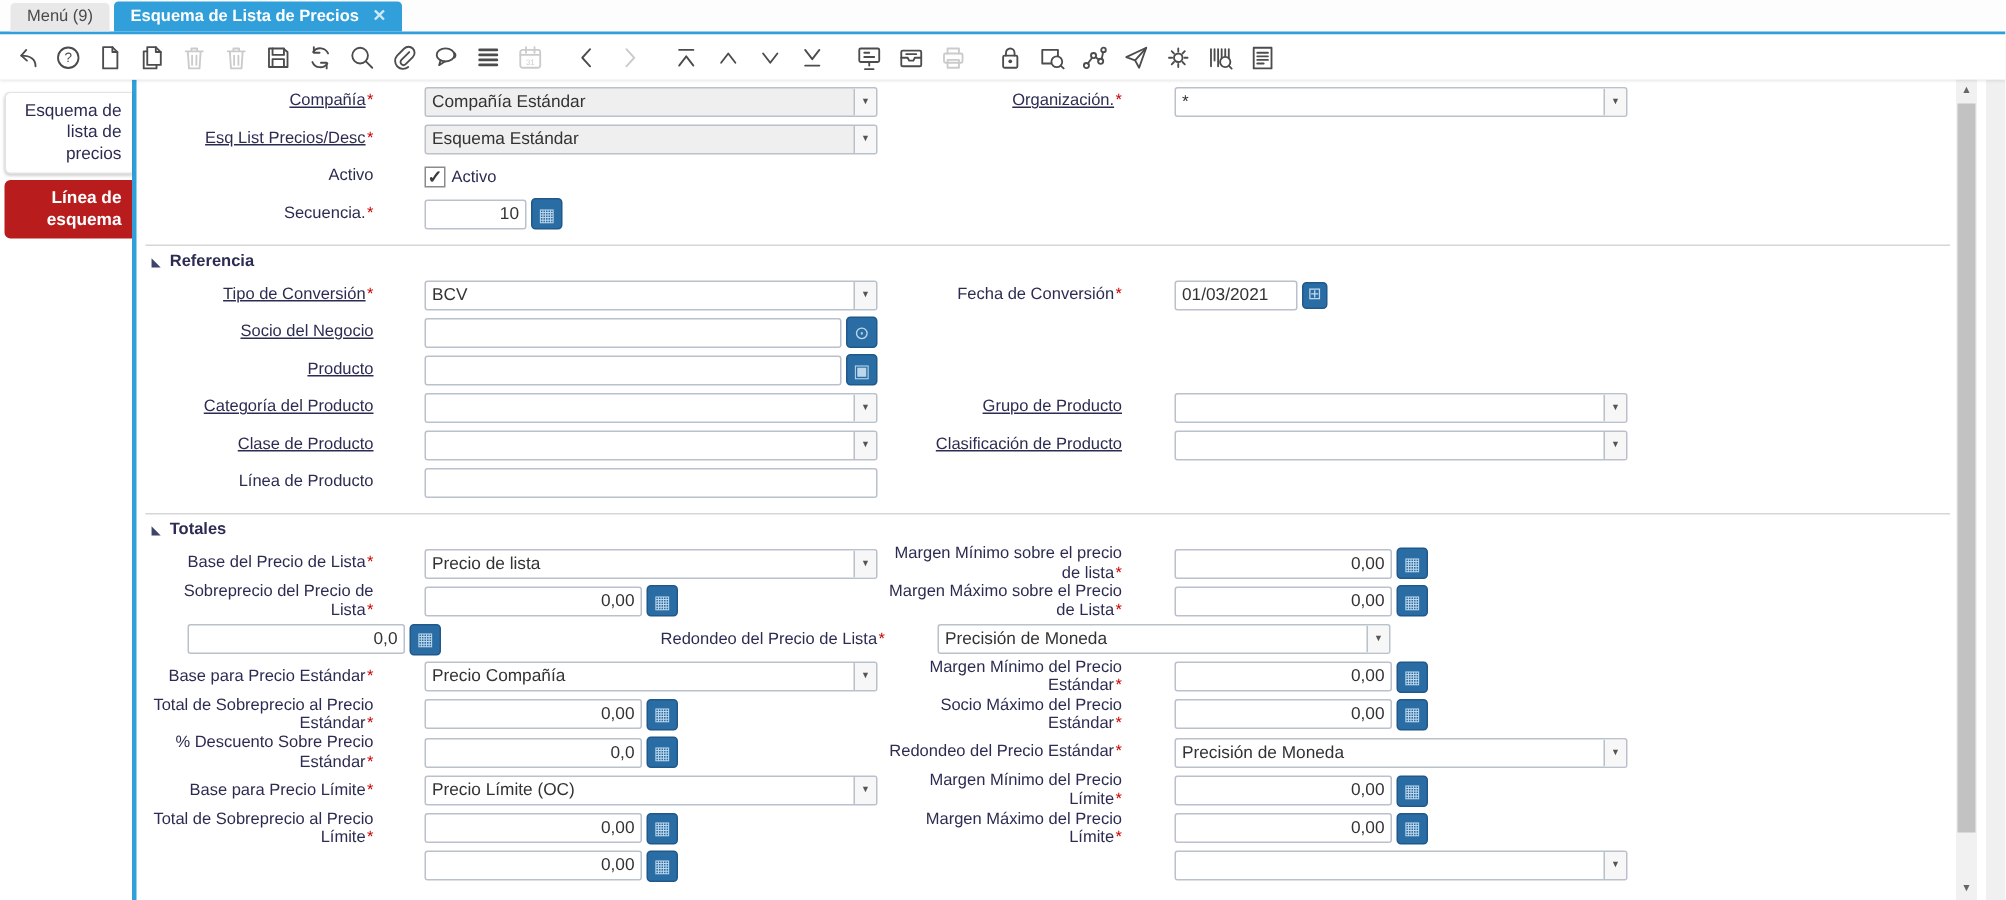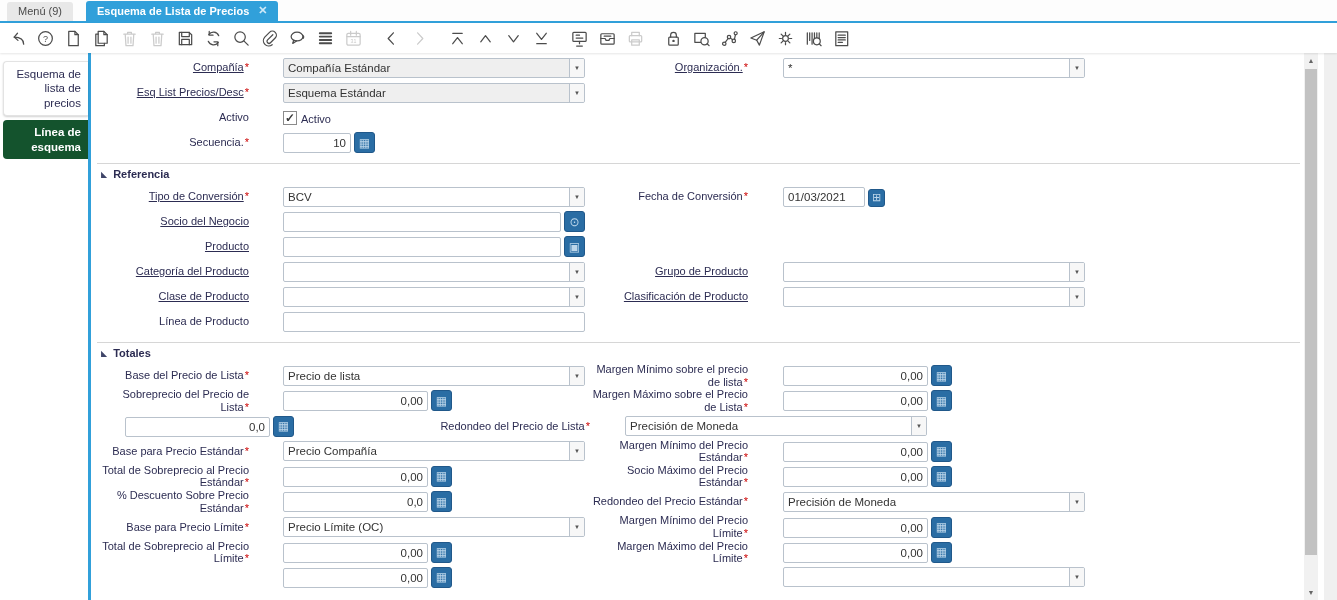--- a/index.html
+++ b/index.html
@@ -3,50 +3,50 @@
 <meta charset="utf-8">
 <style>
   * { margin:0; padding:0; box-sizing:border-box; }
   html,body { width:1337px; height:600px; overflow:hidden; background:#fff;
               font-family:"Liberation Sans", sans-serif; }
   .app { width:1337px; height:600px; display:flex; flex-direction:column; background:#fff; }
 
   
   .tabbar { height:23px; background:#fdfdfd; display:flex; align-items:flex-end;
             border-bottom:2px solid #31a0da; padding-left:7px; }
-  .ttab { font-size:11px; padding:3px 11px 4px; margin-right:13px; border-radius:3px 3px 0 0;
+  .ttab { font-size:11px; padding:3px 11px 4px; margin-right:3px; border-radius:3px 3px 0 0;
           white-space:nowrap; display:flex; align-items:center; gap:9px; cursor:default; }
   .ttab.inactive { background:#e8e8e8; color:#4a4a4a; }
   .ttab.active { background:#31a0da; color:#fff; font-weight:bold; }
   .ttab .closex { color:#cfe9f8; font-size:11px; font-weight:bold; }
 
   
   .toolbar { height:30px; background:#fff; display:flex; align-items:center;
              padding-left:8px; box-shadow:0 1px 2px rgba(0,0,0,.10); position:relative; z-index:2; }
   .ticon { width:19px; height:19px; margin-right:9px; color:#4c4c4c; flex:0 0 auto; }
   .ticon.dis { color:#cbcbcb; }
   .ticon.gap { margin-left:10px; }
   .ticon svg { width:19px; height:19px; display:block; }
 
   
   .main { flex:1; display:flex; overflow:hidden; background:#fff; }
   .sidebar { width:91px; border-right:3px solid #31a0da; padding-top:6px; flex:0 0 auto; }
   .stab { margin:2px 0 4px 3px; padding:5px 7px; font-size:11.5px; text-align:right;
           line-height:1.25; border-radius:4px; cursor:default; }
   .stab.inactive { background:#fff; color:#2c2c52; border:1px solid #e3e3e3; border-right:none;
                    border-radius:4px 0 0 4px; box-shadow:0 1px 2px rgba(0,0,0,.18); }
-  .stab.active { background:#14532d; color:#fff; font-weight:bold; border-radius:4px 0 0 4px; }
+  .stab.active { background:#b91c1c; color:#fff; font-weight:bold; border-radius:4px 0 0 4px; }
 
   .content { flex:1; padding:2px 0 0 6px; overflow:hidden; }
   .row { display:flex; align-items:center; min-height:25px; }
   .lab { width:158px; text-align:right; padding-right:6px; font-size:11px; color:#2c2c52; line-height:1.15; }
   .lab.rightcol { width:170px; padding-right:7px; }
   .lab .t.link { text-decoration:underline; }
   .req { color:#cc0000; margin-left:1px; }
-  .fcell { width:330px; display:flex; align-items:flex-end;padding-left:28px; }
+  .fcell { width:330px; display:flex; align-items:center;padding-left:28px; }
 
   .fld { height:20px; border:1px solid #b9c2cc; background:#fff; display:flex; align-items:center;
          font-size:11.5px; color:#333; border-radius:2px; overflow:hidden; }
   .fld .val { padding:0 4px; flex:1; white-space:nowrap; overflow:hidden; }
   .fld.grow { flex:1; }
   .fld.readonly { background:#efefef; }
   .fld.num { width:145px; } .fld.num .val { text-align:right; }
   .fld.seq { width:68px; } .fld.seq .val { text-align:right; }
   .fld.date { width:82px; }
   .fld.red { border:2px solid #cc1111; height:22px; }

